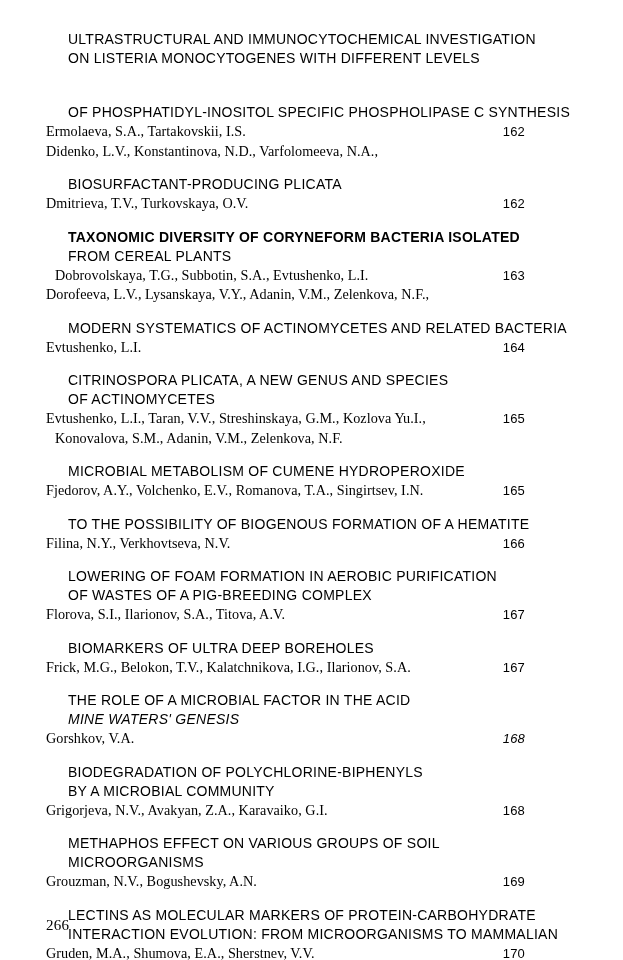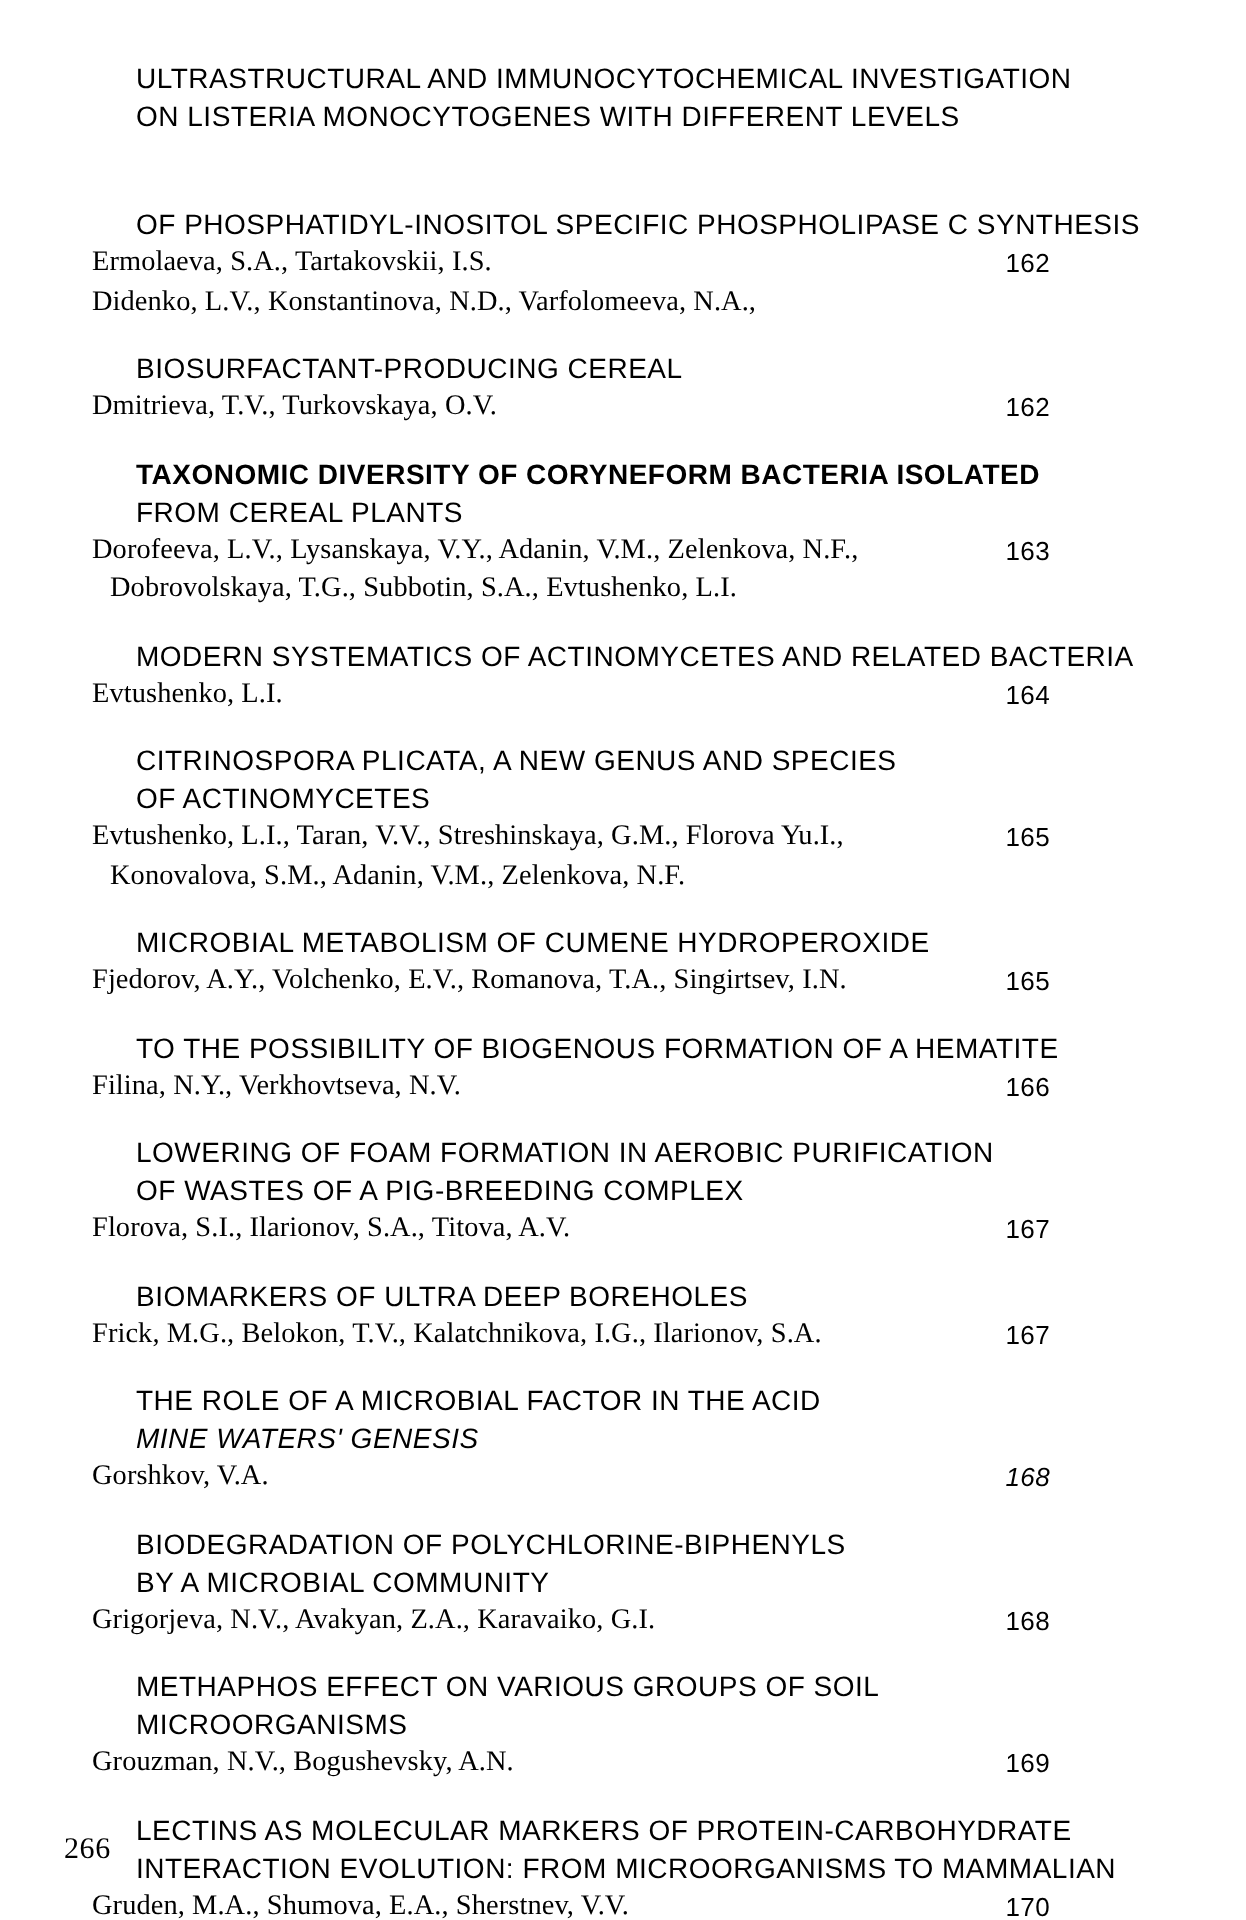--- a/index.html
+++ b/index.html
@@ -53,21 +53,21 @@
     font-size: 14.2px;
     line-height: 19.5px;
     letter-spacing: 0.05px;
     white-space: nowrap;
   }
   .authors-line.indent {
     padding-left: 9px;
   }
   .folio {
     position: absolute;
-    left: 32px;
+    left: 46px;
     bottom: 26px;
     font-family: "Liberation Serif", serif;
     font-size: 15px;
     letter-spacing: 0.3px;
   }
 </style>
 </head>
 <body>
 
 <div class="page">
@@ -84,59 +84,59 @@
             <div class="title-line">OF PHOSPHATIDYL-INOSITOL SPECIFIC PHOSPHOLIPASE C SYNTHESIS</div>
             <div class="page-num">162</div>
           </div>
         </div>
         <div class="authors-line">Ermolaeva, S.A., Tartakovskii, I.S.</div>
         <div class="authors-line">Didenko, L.V., Konstantinova, N.D., Varfolomeeva, N.A.,</div>
       </div>
       <div class="entry">
         <div class="title-block">
           <div style="position: relative;">
-            <div class="title-line">BIOSURFACTANT-PRODUCING CEREAL</div>
+            <div class="title-line">BIOSURFACTANT-PRODUCING PLICATA</div>
             <div class="page-num">162</div>
           </div>
         </div>
         <div class="authors-line">Dmitrieva, T.V., Turkovskaya, O.V.</div>
       </div>
       <div class="entry">
         <div class="title-block">
           <div style="position: relative; font-weight: bold;">
             <div class="title-line">TAXONOMIC DIVERSITY OF CORYNEFORM BACTERIA ISOLATED</div>
           </div>
           <div style="position: relative;">
             <div class="title-line">FROM CEREAL PLANTS</div>
             <div class="page-num">163</div>
           </div>
         </div>
+        <div class="authors-line indent">Dobrovolskaya, T.G., Subbotin, S.A., Evtushenko, L.I.</div>
         <div class="authors-line">Dorofeeva, L.V., Lysanskaya, V.Y., Adanin, V.M., Zelenkova, N.F.,</div>
-        <div class="authors-line indent">Dobrovolskaya, T.G., Subbotin, S.A., Evtushenko, L.I.</div>
       </div>
       <div class="entry">
         <div class="title-block">
           <div style="position: relative;">
             <div class="title-line">MODERN SYSTEMATICS OF ACTINOMYCETES AND RELATED BACTERIA</div>
             <div class="page-num">164</div>
           </div>
         </div>
         <div class="authors-line">Evtushenko, L.I.</div>
       </div>
       <div class="entry">
         <div class="title-block">
           <div style="position: relative;">
             <div class="title-line">CITRINOSPORA PLICATA, A NEW GENUS AND SPECIES</div>
           </div>
           <div style="position: relative;">
             <div class="title-line">OF ACTINOMYCETES</div>
             <div class="page-num">165</div>
           </div>
         </div>
-        <div class="authors-line">Evtushenko, L.I., Taran, V.V., Streshinskaya, G.M., Florova Yu.I.,</div>
+        <div class="authors-line">Evtushenko, L.I., Taran, V.V., Streshinskaya, G.M., Kozlova Yu.I.,</div>
         <div class="authors-line indent">Konovalova, S.M., Adanin, V.M., Zelenkova, N.F.</div>
       </div>
       <div class="entry">
         <div class="title-block">
           <div style="position: relative;">
             <div class="title-line">MICROBIAL METABOLISM OF CUMENE HYDROPEROXIDE</div>
             <div class="page-num">165</div>
           </div>
         </div>
         <div class="authors-line">Fjedorov, A.Y., Volchenko, E.V., Romanova, T.A., Singirtsev, I.N.</div>

